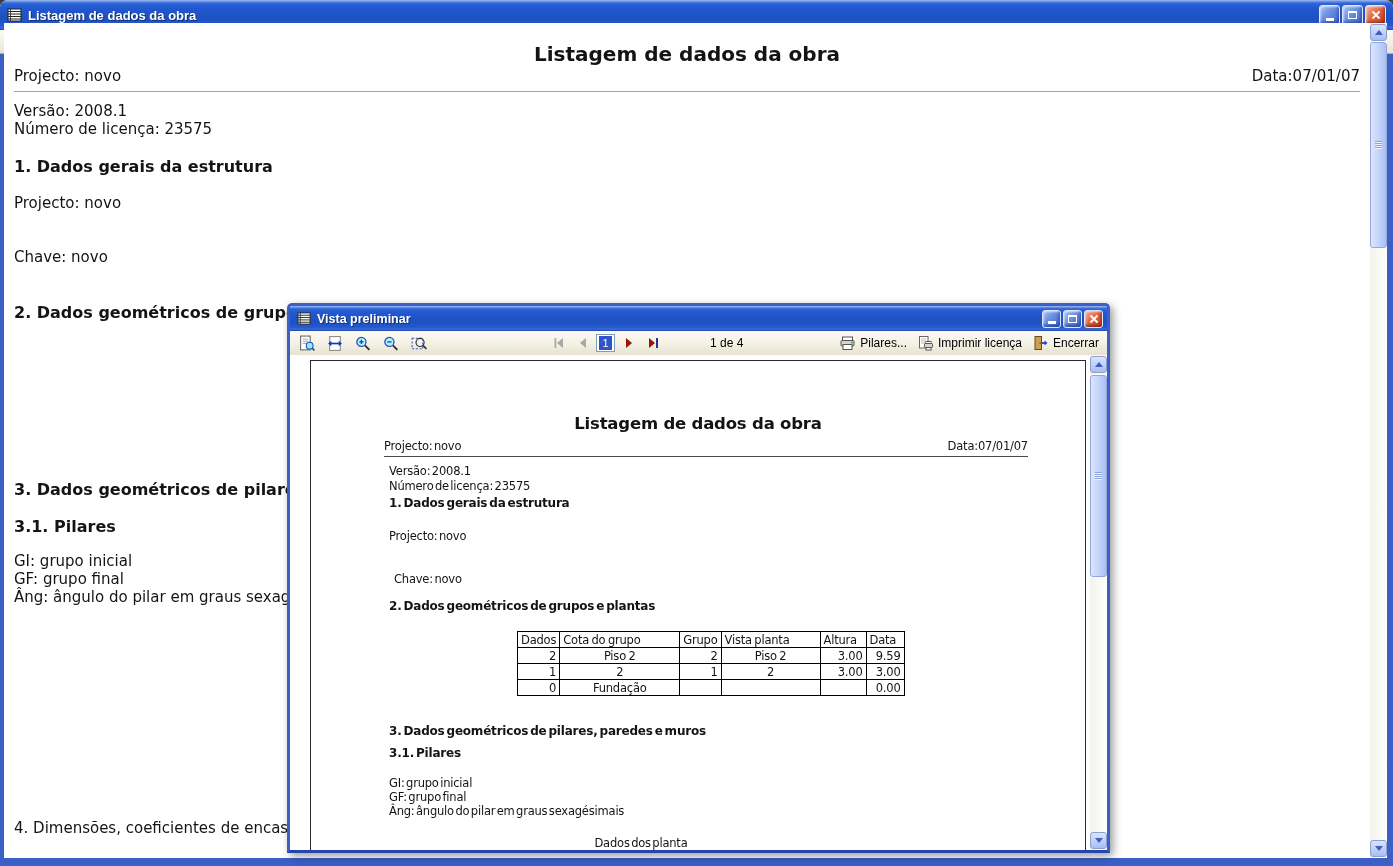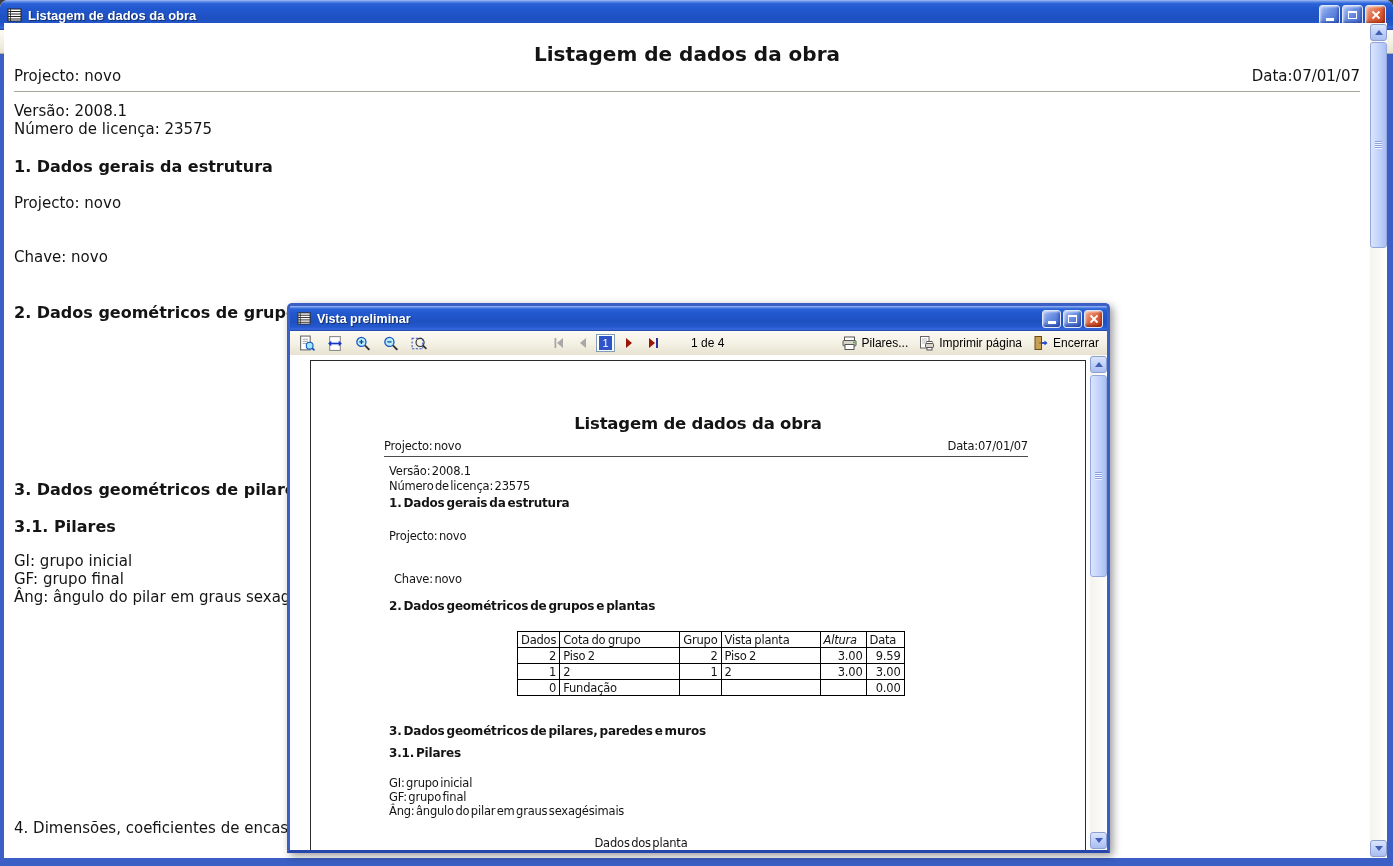--- a/index.html
+++ b/index.html
@@ -61,21 +61,21 @@
   #pv-page .abs{position:absolute;white-space:nowrap;}
   #pv-page .h-title{font-size:16.5px;font-weight:bold;width:100%;text-align:center;word-spacing:0;}
   #pv-page .h-sec{font-size:12px;font-weight:bold;}
   #pv-page hr{position:absolute;left:73px;right:57px;border:none;border-top:1px solid #4a4a4a;margin:0;}
   
   #groups-table{position:absolute;left:206px;top:270px;border-collapse:collapse;word-spacing:-1px;}
   #groups-table th,#groups-table td{border:1px solid #000;font-size:11.5px;font-weight:normal;
     padding:0 3px;height:16px;box-sizing:border-box;white-space:nowrap;}
   #groups-table th{text-align:left;}
   #groups-table td.num{text-align:right;}
-  #groups-table td.txt{text-align:left;}
+  #groups-table td.txt{text-align:center;}
   
   .nav-btn{display:inline-flex;align-items:center;justify-content:center;width:21px;height:19px;}
   #page-box{display:inline-flex;align-items:center;justify-content:center;width:19px;height:18px;
     background:#fff;border:1px solid #7f9db9;box-sizing:border-box;}
   #page-box span{background:#2f54c9;color:#fff;font-size:11px;padding:0 3px;line-height:14px;}
 </style>
 </head>
 <body>
 
 <div id="root">
@@ -283,42 +283,42 @@
           <svg width="16" height="16" viewBox="0 0 16 16">
               <path d="M5 3l6 5-6 5z" fill="#9b1507"></path>
             </svg>
         </span>
         <span class="nav-btn">
           <svg width="16" height="16" viewBox="0 0 16 16">
               <path d="M4 3l6 5-6 5z" fill="#9b1507"></path>
               <rect x="11" y="3" width="2" height="10" fill="#2d2d9e"></rect>
             </svg>
         </span>
-        <span style="margin-left:25px;">1 de 4</span>
+        <span style="margin-left:44px;">1 de 4</span>
       </span>
 
       <span class="spacer"></span>
       <span class="tb-btn">
         <svg width="17" height="16" viewBox="0 0 16 16">
             <rect x="3" y="2" width="10" height="4" fill="#fff" stroke="#555"></rect>
             <rect x="1.5" y="5.5" width="13" height="5.5" rx="1" fill="#d9d5c9" stroke="#555"></rect>
             <rect x="3.5" y="9.5" width="9" height="5" fill="#fff" stroke="#555"></rect>
             <circle cx="12.5" cy="7.5" r="0.9" fill="#2da32d"></circle>
           </svg>
         <span>Pilares...</span>
       </span>
       <span class="tb-btn">
         <svg width="17" height="16" viewBox="0 0 16 16">
             <rect x="2" y="1.5" width="8.5" height="11.5" fill="#fff" stroke="#666"></rect>
             <path d="M3.5 4h5M3.5 6h5M3.5 8h5" stroke="#aaa" stroke-width="0.8"></path>
             <rect x="8.5" y="6.5" width="5" height="2" fill="#fff" stroke="#555"></rect>
             <rect x="7" y="8.5" width="8" height="4" rx="0.8" fill="#d9d5c9" stroke="#555"></rect>
             <rect x="8.5" y="12.5" width="5" height="2.5" fill="#fff" stroke="#555"></rect>
           </svg>
-        <span>Imprimir página</span>
+        <span>Imprimir licença</span>
       </span>
       <span class="tb-btn">
         <svg width="17" height="16" viewBox="0 0 16 16">
             <rect x="2.5" y="1.5" width="6.5" height="13" fill="#caa055" stroke="#6b4d12"></rect>
             <circle cx="7.6" cy="8" r="0.8" fill="#6b4d12"></circle>
             <path d="M9 8h4" stroke="#2244cc" stroke-width="1.8"></path>
             <path d="M12 5.5L15 8l-3 2.5z" fill="#2244cc"></path>
           </svg>
         <span>Encerrar</span>
       </span>
@@ -339,21 +339,21 @@
         <div class="abs" style="top:211px;left:83px;">Chave: novo</div>
         <div class="abs h-sec" style="top:238px;left:78px;">2. Dados geométricos de grupos e plantas</div>
 
         <table id="groups-table">
           <tbody>
               <tr>
             <th style="width:39px;">Dados</th>
             <th style="width:120px;">Cota do grupo</th>
             <th style="width:38px;">Grupo</th>
             <th style="width:99px;">Vista planta</th>
-            <th style="width:46px;font-style:italic;">Altura</th>
+            <th style="width:46px;">Altura</th>
             <th style="width:38px;">Data</th>
           </tr>
           <tr>
             <td class="num">2</td>
             <td class="txt">Piso 2</td>
             <td class="num">2</td>
             <td class="txt">Piso 2</td>
             <td class="num">3.00</td>
             <td class="num">9.59</td>
           </tr>

